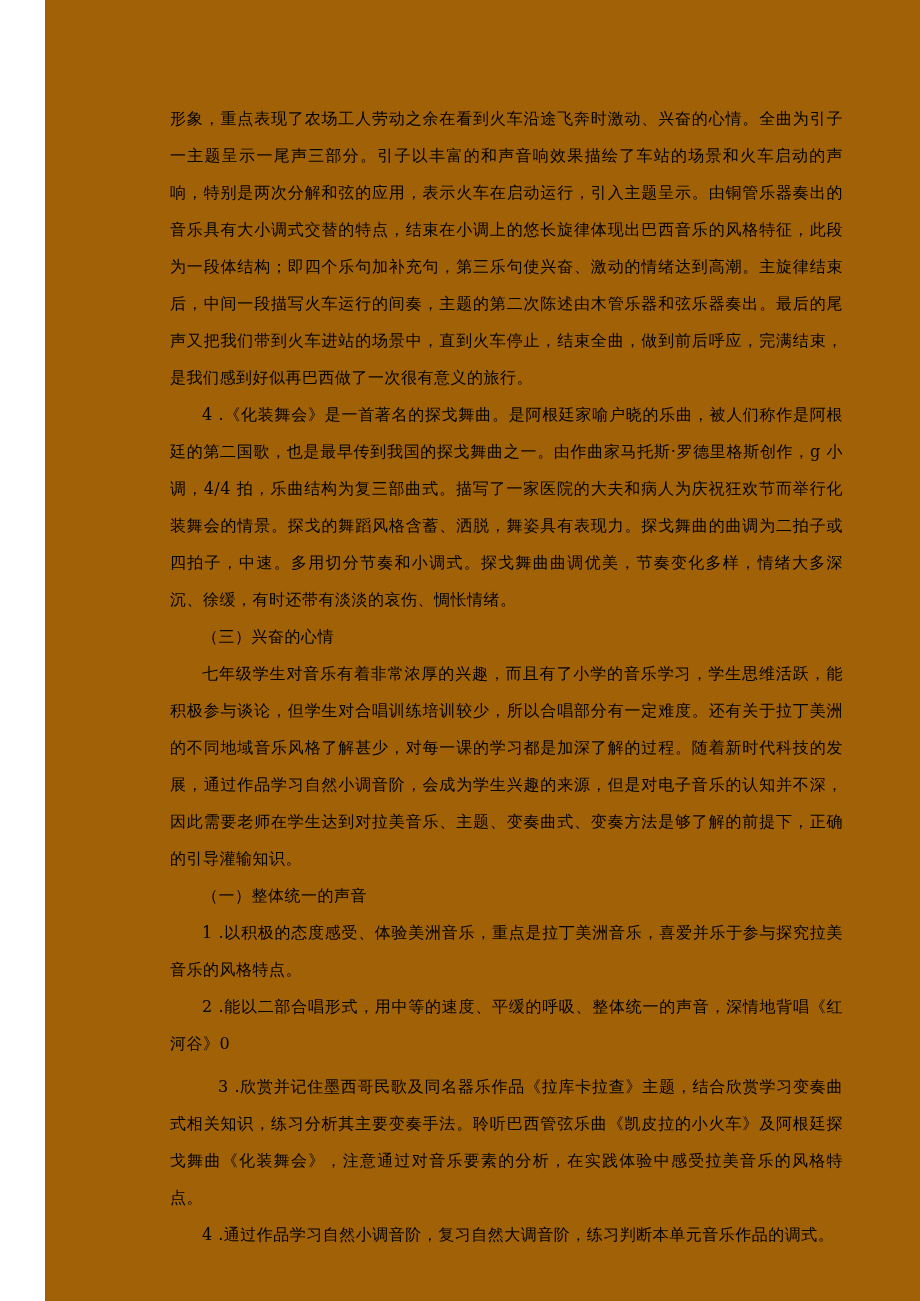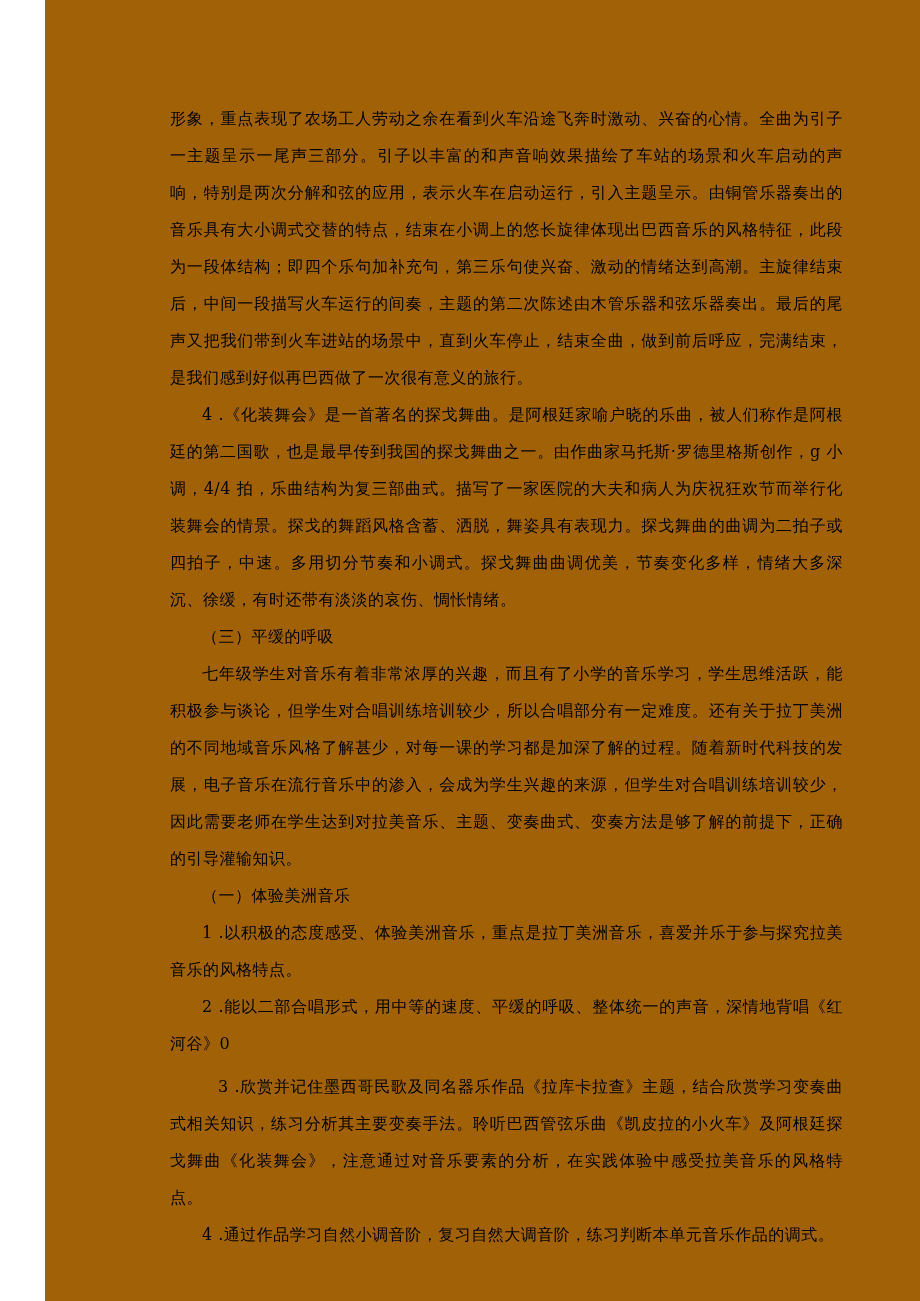--- a/index.html
+++ b/index.html
@@ -48,26 +48,26 @@
 </head>
 <body>
 
 <div class="page">
   <div class="content">
 
     <p class="body indent-0">形象，重点表现了农场工人劳动之余在看到火车沿途飞奔时激动、兴奋的心情。全曲为引子一主题呈示一尾声三部分。引子以丰富的和声音响效果描绘了车站的场景和火车启动的声响，特别是两次分解和弦的应用，表示火车在启动运行，引入主题呈示。由铜管乐器奏出的音乐具有大小调式交替的特点，结束在小调上的悠长旋律体现出巴西音乐的风格特征，此段为一段体结构；即四个乐句加补充句，第三乐句使兴奋、激动的情绪达到高潮。主旋律结束后，中间一段描写火车运行的间奏，主题的第二次陈述由木管乐器和弦乐器奏出。最后的尾声又把我们带到火车进站的场景中，直到火车停止，结束全曲，做到前后呼应，完满结束，是我们感到好似再巴西做了一次很有意义的旅行。</p>
 
     <p class="body indent-2">4 .《化装舞会》是一首著名的探戈舞曲。是阿根廷家喻户晓的乐曲，被人们称作是阿根廷的第二国歌，也是最早传到我国的探戈舞曲之一。由作曲家马托斯·罗德里格斯创作，g 小调，4/4 拍，乐曲结构为复三部曲式。描写了一家医院的大夫和病人为庆祝狂欢节而举行化装舞会的情景。探戈的舞蹈风格含蓄、洒脱，舞姿具有表现力。探戈舞曲的曲调为二拍子或四拍子，中速。多用切分节奏和小调式。探戈舞曲曲调优美，节奏变化多样，情绪大多深沉、徐缓，有时还带有淡淡的哀伤、惆怅情绪。</p>
 
-    <p class="body indent-2">（三）平缓的呼吸</p>
+    <p class="body indent-2">（三）兴奋的心情</p>
 
-    <p class="body indent-2">七年级学生对音乐有着非常浓厚的兴趣，而且有了小学的音乐学习，学生思维活跃，能积极参与谈论，但学生对合唱训练培训较少，所以合唱部分有一定难度。还有关于拉丁美洲的不同地域音乐风格了解甚少，对每一课的学习都是加深了解的过程。随着新时代科技的发展，电子音乐在流行音乐中的渗入，会成为学生兴趣的来源，但学生对合唱训练培训较少，因此需要老师在学生达到对拉美音乐、主题、变奏曲式、变奏方法是够了解的前提下，正确的引导灌输知识。</p>
+    <p class="body indent-2">七年级学生对音乐有着非常浓厚的兴趣，而且有了小学的音乐学习，学生思维活跃，能积极参与谈论，但学生对合唱训练培训较少，所以合唱部分有一定难度。还有关于拉丁美洲的不同地域音乐风格了解甚少，对每一课的学习都是加深了解的过程。随着新时代科技的发展，通过作品学习自然小调音阶，会成为学生兴趣的来源，但是对电子音乐的认知并不深，因此需要老师在学生达到对拉美音乐、主题、变奏曲式、变奏方法是够了解的前提下，正确的引导灌输知识。</p>
 
 
-    <p class="body indent-2">（一）体验美洲音乐</p>
+    <p class="body indent-2">（一）整体统一的声音</p>
 
     <p class="body indent-2">1 .以积极的态度感受、体验美洲音乐，重点是拉丁美洲音乐，喜爱并乐于参与探究拉美音乐的风格特点。</p>
 
     <p class="body indent-2">2 .能以二部合唱形式，用中等的速度、平缓的呼吸、整体统一的声音，深情地背唱《红河谷》0</p>
 
     <p class="body indent-3 gap-sm">3 .欣赏并记住墨西哥民歌及同名器乐作品《拉库卡拉查》主题，结合欣赏学习变奏曲式相关知识，练习分析其主要变奏手法。聆听巴西管弦乐曲《凯皮拉的小火车》及阿根廷探戈舞曲《化装舞会》，注意通过对音乐要素的分析，在实践体验中感受拉美音乐的风格特点。</p>
 
     <p class="body indent-2">4 .通过作品学习自然小调音阶，复习自然大调音阶，练习判断本单元音乐作品的调式。</p>
 
   </div>

